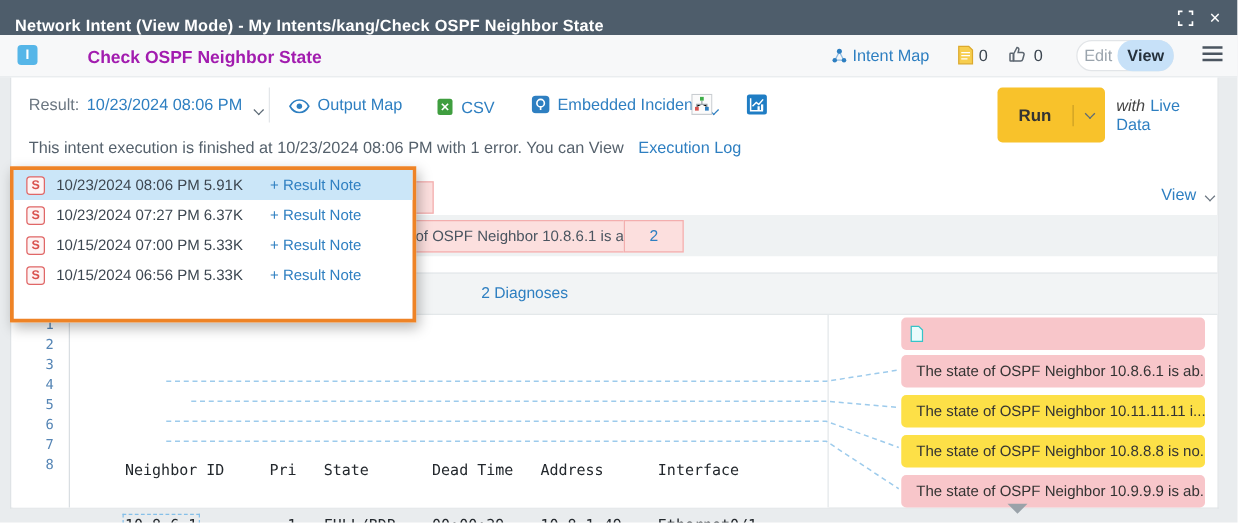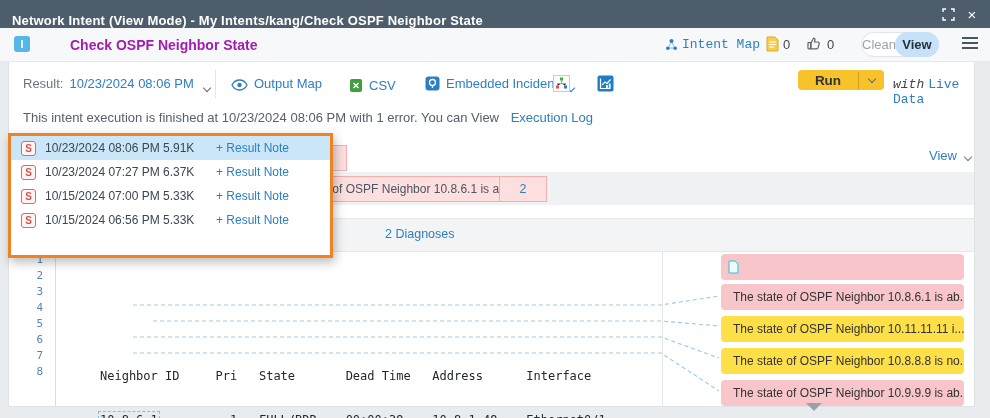--- a/index.html
+++ b/index.html
@@ -28,24 +28,24 @@
   
   .panel { position:absolute; left:8px; top:62px; width:967px; height:345px; background:#fff; border:1px solid #dfe3e6; border-top:none; }
 
   
   .toolbar-item { position:absolute; font-size:13px; display:flex; align-items:flex-end; gap:6px; }
   .blue { color:#2e7fc1; }
   .gray { color:#6b7681; }
   .cv { display:inline-block; width:6px; height:6px; border-right:1.5px solid #5d6a76; border-bottom:1.5px solid #5d6a76; transform:rotate(45deg); margin-left:4px; margin-top:-3px; }
   .cv.b { border-color:#2e7fc1; }
   .tb-divider { position:absolute; left:206px; top:8px; height:28px; border-left:1px solid #e3e6e9; }
-  .runbtn { position:absolute; left:789px; top:8px; width:86px; height:20px; background:#f8c22b; border-radius:4px; display:flex; align-items:center; cursor:pointer; }
+  .runbtn { position:absolute; left:789px; top:8px; width:86px; height:44px; background:#f8c22b; border-radius:4px; display:flex; align-items:center; cursor:pointer; }
   .runbtn .lbl { flex:1; text-align:center; font-size:13.5px; font-weight:bold; color:#333; }
   .runbtn .caret { width:26px; height:17px; border-left:1px solid rgba(0,0,0,.18); display:flex; align-items:center; justify-content:center; }
-  .withld { position:absolute; left:884px; top:15px; font-size:13px; color:#444;font-family:Liberation Mono, monospace; }
+  .withld { position:absolute; left:884px; top:15px; font-size:13px; color:#444; }
   .withld i { margin-right:4px; }
   .msg { position:absolute; left:14px; top:48px; font-size:13px; color:#55616c; }
   .msg a { color:#2e7fc1; text-decoration:none; margin-left:8px; }
 
   
   .badge { position:absolute; height:26px; background:#fcdfde; border:1px solid #f3aeae; font-size:12px; color:#4a5560; display:flex; align-items:center; }
   .badge .num { color:#2e7fc1; font-size:12.5px; width:100%; text-align:center; }
   .band { position:absolute; left:1px; top:110px; width:964px; height:33px; background:#eff2f3; }
   .viewdd { position:absolute; left:920px; top:86px; font-size:13px; color:#2e7fc1; }
 
@@ -95,21 +95,21 @@
           <path d="M1 4V1h3M9 1h3v3M12 9v3H9M4 12H1V9" fill="none" stroke="#fff" stroke-width="1.4"></path>
         </svg>
     </div>
     <div class="winbtn close">×</div>
   </div>
 
   <div class="header">
     <div class="iicon">I</div>
     <div class="htitle">Check OSPF Neighbor State</div>
 
-    <div class="hlink" style="left:665px;font-family:Liberation Mono, monospace;">
+    <div class="hlink" style="left:665px;">
       <span>
         <svg width="13" height="13" viewBox="0 0 13 13">
             <path d="M6.5 3.5L3 10M6.5 3.5L10 10M3 10h7" stroke="#8fbce2" stroke-width="1"></path>
             <circle cx="6.5" cy="3" r="2" fill="#2e7fc1"></circle>
             <circle cx="2.8" cy="10.2" r="1.8" fill="#2e7fc1"></circle>
             <circle cx="10.2" cy="10.2" r="1.8" fill="#2e7fc1"></circle>
           </svg>
       </span>
       <span>Intent Map</span>
     </div>
@@ -124,21 +124,21 @@
 
     <span style="position:absolute;left:806px;top:8px;">
       <svg width="16" height="15" viewBox="0 0 16 15">
           <rect x="2" y="6.6" width="2.6" height="6.2" rx="0.5" fill="none" stroke="#5c6670" stroke-width="1.2"></rect>
           <path d="M5 7L7.6 2c1 0 1.7.9 1.4 1.9L8.5 6h3.4c.9 0 1.6.9 1.3 1.8l-1 3.6c-.2.8-.9 1.4-1.7 1.4H5z" fill="none" stroke="#5c6670" stroke-width="1.2"></path>
         </svg>
     </span>
     <span class="cnt" style="left:827px;">0</span>
 
     <div class="toggle">
-      <div class="edit">Clean</div>
+      <div class="edit">Edit</div>
       <div class="view">View</div>
     </div>
     <div class="burger">
         <div></div>
         <div></div>
         <div></div>
       </div>
   </div>
 
   <div class="panel">

